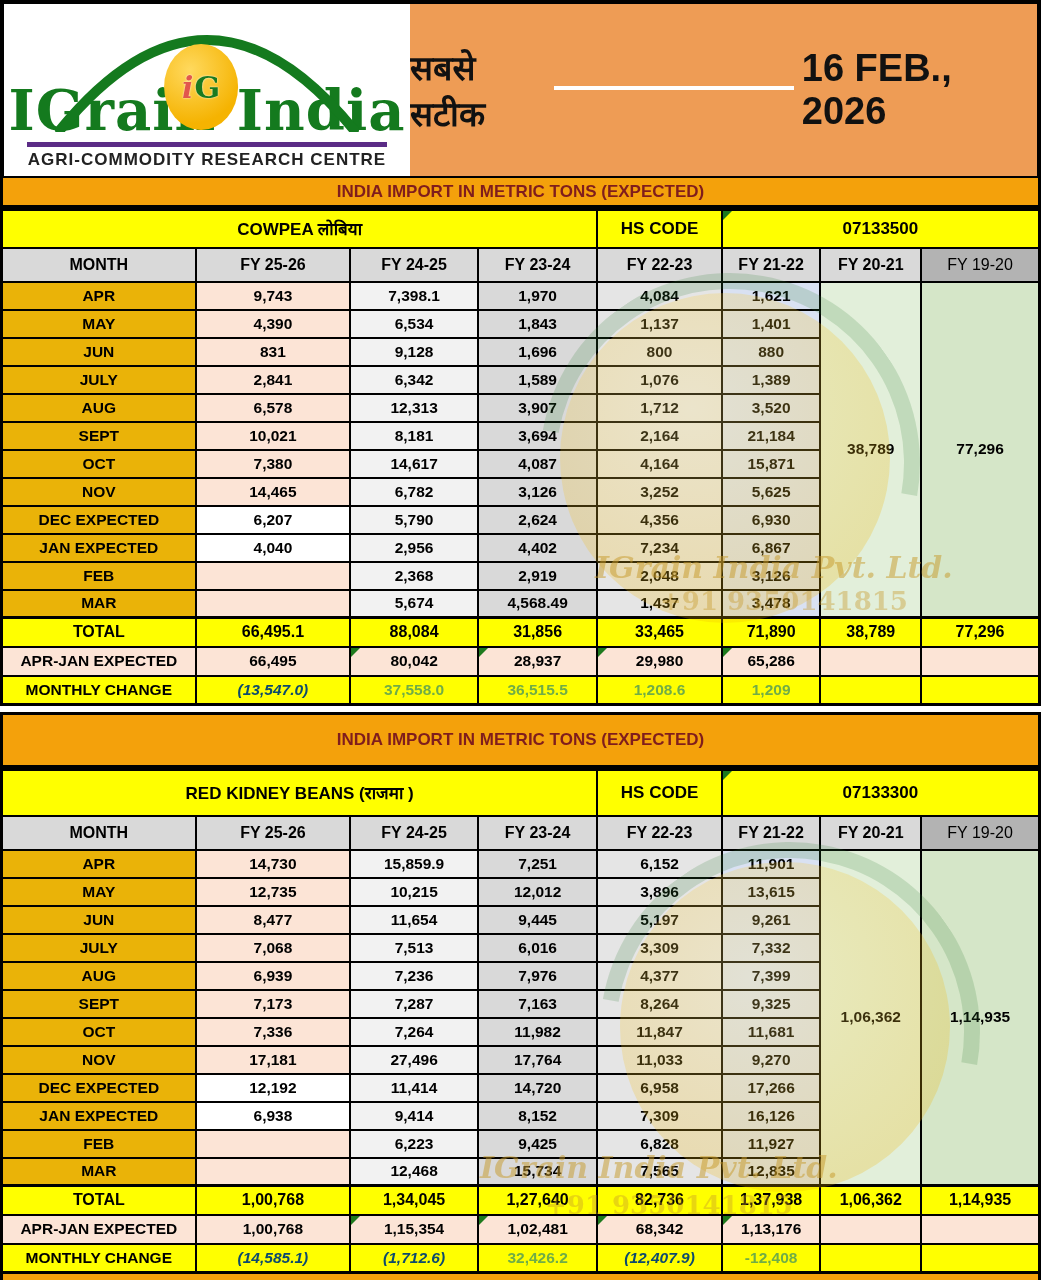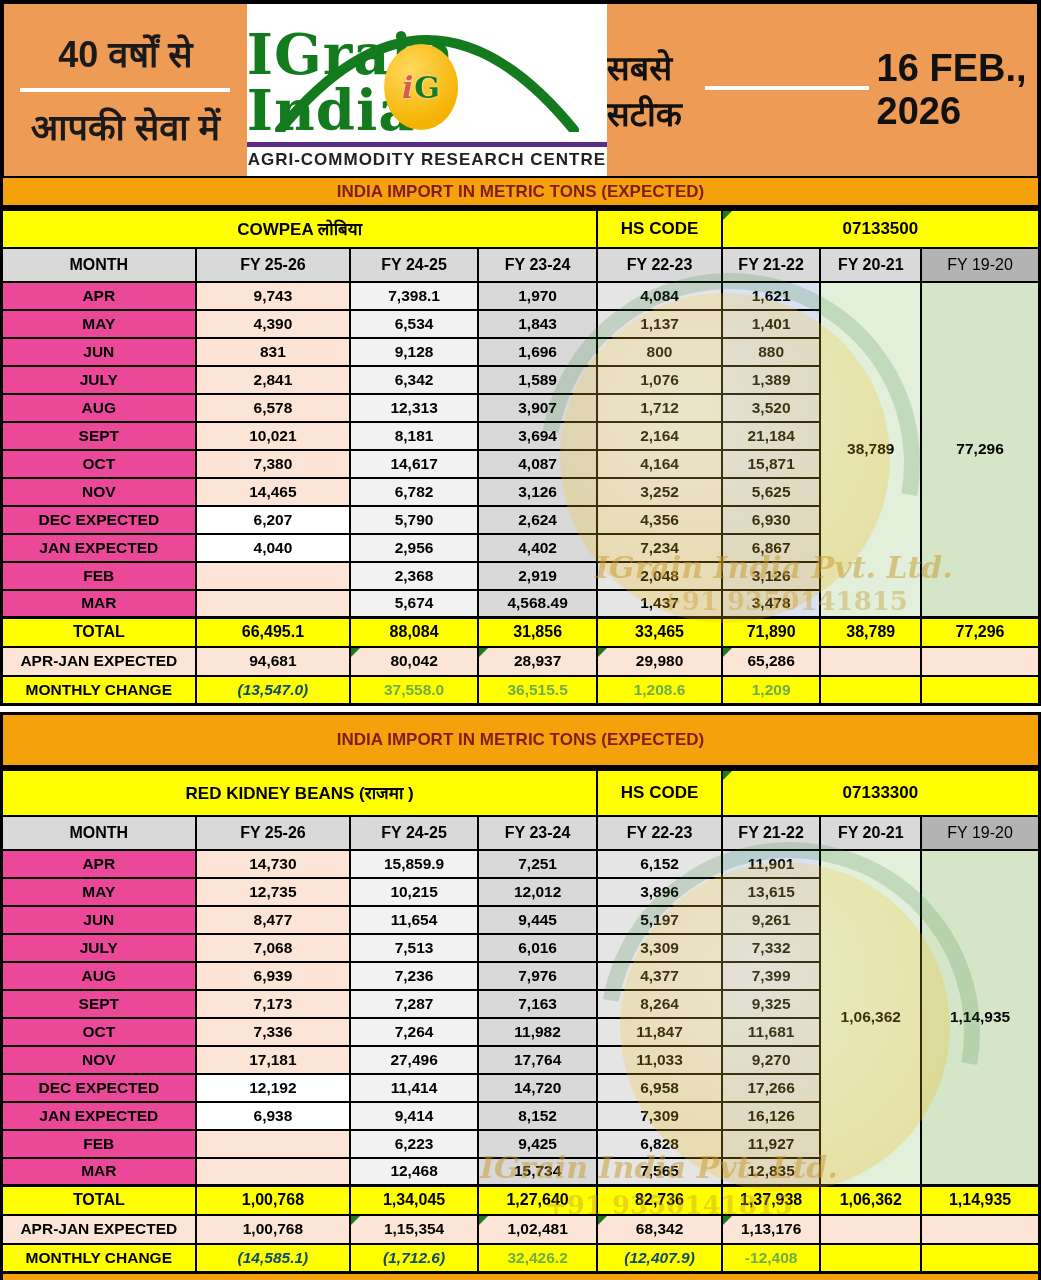--- a/index.html
+++ b/index.html
@@ -30,21 +30,21 @@
   .section[data-table-index="0"] .band{height:30px;}
   .section[data-table-index="1"] .band{height:56px;border-top:3px solid #000;}
   table{width:100%;border-collapse:collapse;table-layout:fixed;}
   td,th{border:2px solid #000;text-align:center;padding:1px 4px;overflow:hidden;white-space:nowrap;}
   table{border:3px solid #000;}
   .commodity-row td{background:#FFFF00;font-weight:bold;font-size:17px;height:38px;}
   .section[data-table-index="1"] .commodity-row td{height:46px;}
   .head-row th{background:#D9D9D9;font-weight:bold;font-size:16px;height:34px;}
   .head-row th.h7{background:#B3B3B3;font-weight:normal;}
   .data-row td{height:28px;font-size:15.5px;font-weight:bold;}
-  .data-row .c0{background:#ec4899;margin-top:9px;}
+  .data-row .c0{background:#eab308;margin-top:9px;}
   .data-row .c1{background:#FCE4D6;}
   .data-row .c1.white{background:#FFFFFF;}
   .data-row .c2{background:#F2F2F2;}
   .data-row .c3{background:#D9D9D9;}
   .data-row .c4{background:#e5e5e5;}
   .data-row .c5{background:#D9E1F2;}
   .merged-a{background:#E2EFDA;font-weight:bold;font-size:15.5px;}
   .merged-b{background:#D5E6C8;font-weight:bold;font-size:15.5px;}
   .total-row td{background:#FFFF00;font-weight:bold;font-size:16px;height:29px;border-top:3px solid #000;}
   .aprjan-row td{background:#FCE4D6;font-weight:bold;font-size:15.5px;height:29px;}
@@ -68,25 +68,20 @@
   .section[data-table-index="0"] .wm-text2{left:660px;top:408px;}
   .section[data-table-index="1"] .wm-circle{left:620px;top:150px;}
   .section[data-table-index="1"] .wm-ring{left:600px;top:130px;}
   .section[data-table-index="1"] .wm-text{left:480px;top:438px;}
   .section[data-table-index="1"] .wm-text2{left:545px;top:478px;}
 </style>
 </head>
 <body>
 
 <div class="banner">
-  <div class="banner-left">
-    <div class="l1">40 वर्षों से</div>
-    <div class="rule"></div>
-    <div class="l2">आपकी सेवा में</div>
-  </div>
   <div class="logo-panel">
     <svg class="arch" width="330" height="120" viewBox="0 0 330 120">
       <path d="M18,118 Q165,-62 312,118" fill="none" stroke="#147A1E" stroke-width="10" stroke-linecap="round"></path>
     </svg>
     <div class="monogram">
       <span class="i">i</span>
         <span>G</span>
     </div>
     <div class="brand">IGrain India</div>
     <div class="brand-rule"></div>
@@ -233,21 +228,21 @@
           <td>66,495.1</td>
           <td>88,084</td>
           <td>31,856</td>
           <td>33,465</td>
           <td>71,890</td>
           <td>38,789</td>
           <td>77,296</td>
         </tr>
         <tr class="aprjan-row">
           <td>APR-JAN EXPECTED</td>
-          <td>94,681</td>
+          <td>66,495</td>
           <td class="marker">80,042</td>
           <td class="marker">28,937</td>
           <td class="marker">29,980</td>
           <td class="marker">65,286</td>
           <td></td>
           <td></td>
         </tr>
         <tr class="change-row">
           <td>MONTHLY CHANGE</td>
           <td class="neg">(13,547.0)</td>

